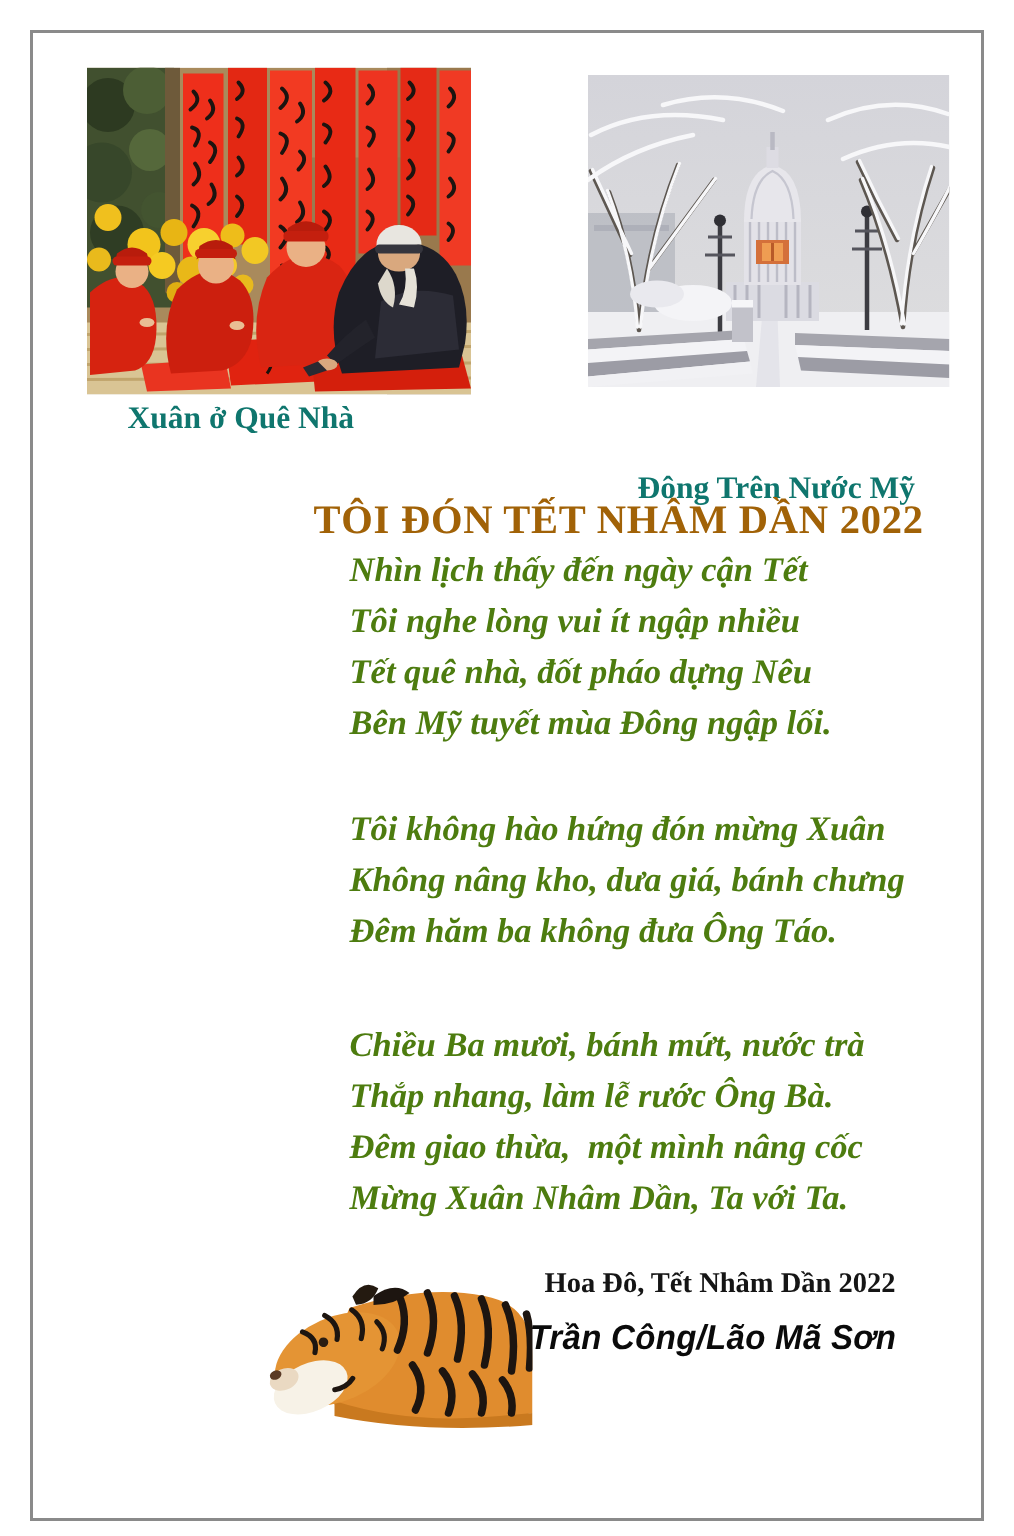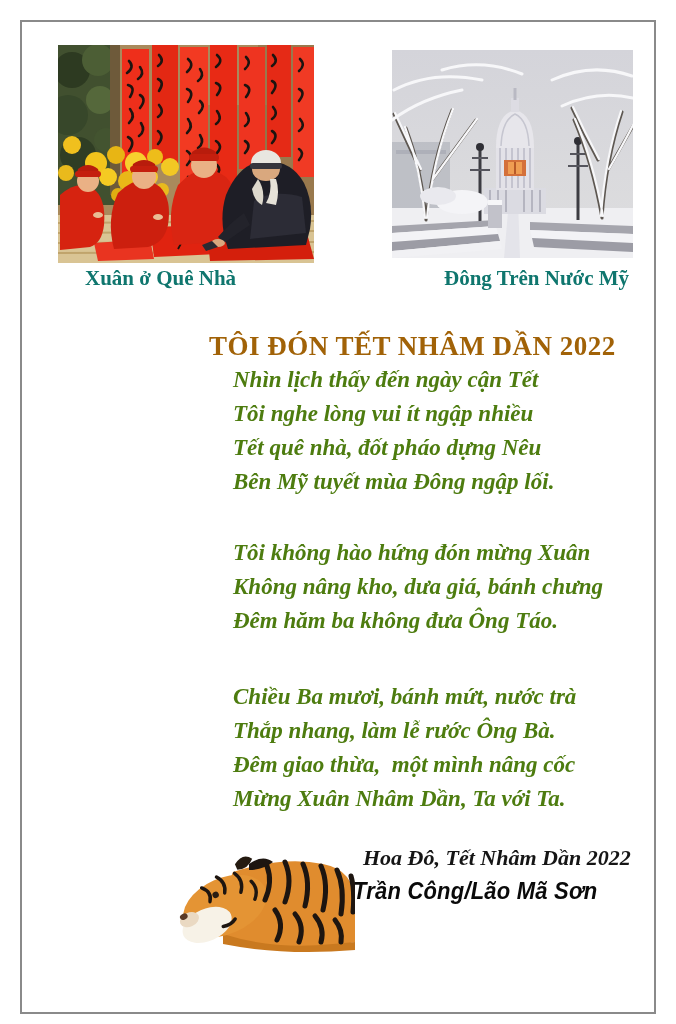--- a/index.html
+++ b/index.html
@@ -16,42 +16,42 @@
   .photo-left  { left: 58px;  top: 45px; width: 256px; height: 218px; }
   .photo-right { left: 392px; top: 50px; width: 241px; height: 208px; }
 
   .caption {
     position: absolute; top: 266px;
     font-weight: bold; font-size: 21px; color: #0f766e;
     font-family: "Liberation Serif", serif;
     white-space: nowrap;
   }
   .caption-left  { left: 85px; }
-  .caption-right { left: 444px; }
+  .caption-right { left: 425px; margin-top: 47px; }
 
   .poem-title {
     position: absolute; left: 209px; top: 331px;
     font-size: 27px; font-weight: bold; letter-spacing: 0.5px;
     color: #e2241c; white-space: nowrap;
     font-family: "Liberation Serif", serif;
   }
 
   .stanza { position: absolute; left: 233px; }
   .stanza-1 { top: 363px; }
   .stanza-2 { top: 536px; }
   .stanza-3 { top: 680px; }
   .poem-line {
     font-size: 23px; font-weight: bold; font-style: italic;
     color: #4d7c0f; line-height: 34px; height: 34px;
     white-space: pre; font-family: "Liberation Serif", serif;
   }
 
   .sig-place {
     position: absolute; left: 363px; top: 845px;
-    font-size: 22px; font-weight: bold; font-style: italic;
+    font-size: 19px; font-weight: bold; 
     color: #151515; white-space: nowrap;
     font-family: "Liberation Serif", serif;
   }
   .sig-author {
     position: absolute; left: 353px; top: 879px;
     font-size: 22px; font-weight: 800; font-style: italic;
     letter-spacing: 0.2px; color: #0a0a0a; white-space: nowrap;
     font-family: "Liberation Sans", sans-serif;
     transform: scaleY(1.05);
   }

